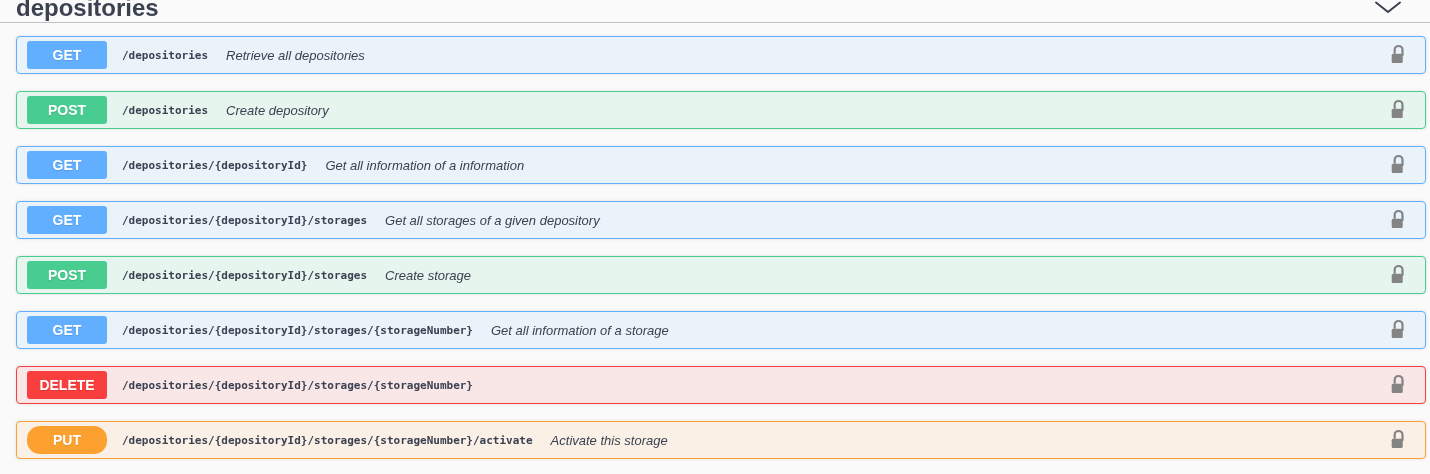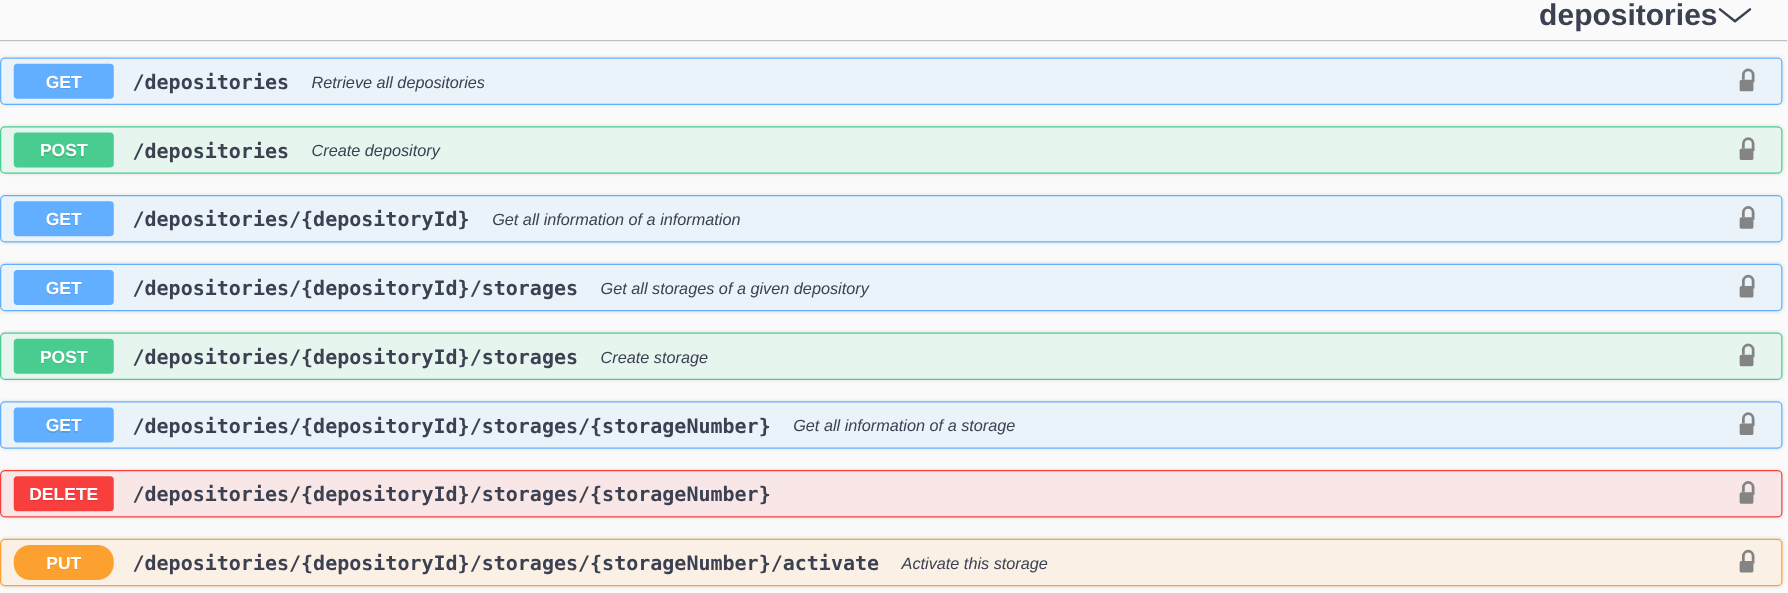--- a/index.html
+++ b/index.html
@@ -5,35 +5,35 @@
   * { box-sizing: border-box; margin: 0; padding: 0; }
   html, body {
     width: 1430px; height: 474px;
     background: #fafafa;
     font-family: "Liberation Sans", sans-serif;
     overflow: hidden;
   }
   .tag-header {
     display: flex;
     align-items: center;
-    justify-content: flex-end;
-    height: 33px;
+    justify-content: space-between;
+    height: 23px;
     padding: 0 28px 0 16px;
     border-bottom: 1px solid rgba(59,65,81,.3);
     cursor: pointer;
   }
   .tag-title {
     font-size: 24px;
     font-weight: 700;
     color: #3b4151;
     line-height: 30px;
     padding-bottom: 6px;
   }
   .chevron { display: flex; align-items: center; margin-bottom: 8px; }
-  .opblock-list { padding: 13px 4px 0 0; }
+  .opblock-list { padding: 13px 4px 0 16px; }
   .opblock {
     display: flex;
     align-items: center;
     height: 38px;
     margin-bottom: 17px;
     border: 1px solid;
     border-radius: 4px;
     padding: 0 10px;
     cursor: pointer;
     box-shadow: 0 0 3px rgba(0,0,0,.12);
@@ -46,21 +46,21 @@
     color: #ffffff;
     font-size: 14px;
     font-weight: 700;
     font-family: "Liberation Sans", sans-serif;
     text-shadow: 0 1px 0 rgba(0,0,0,.1);
   }
   .path {
     margin-left: 15px;
     font-family: "DejaVu Sans Mono", monospace;
     font-weight: 700;
-    font-size: 16px;
+    font-size: 11px;
     color: #3b4151;
     white-space: nowrap;
   }
   .desc {
     margin-left: 18px;
     font-size: 13px;
     color: #3b4151;
     white-space: nowrap;
     font-style: italic;
   }

